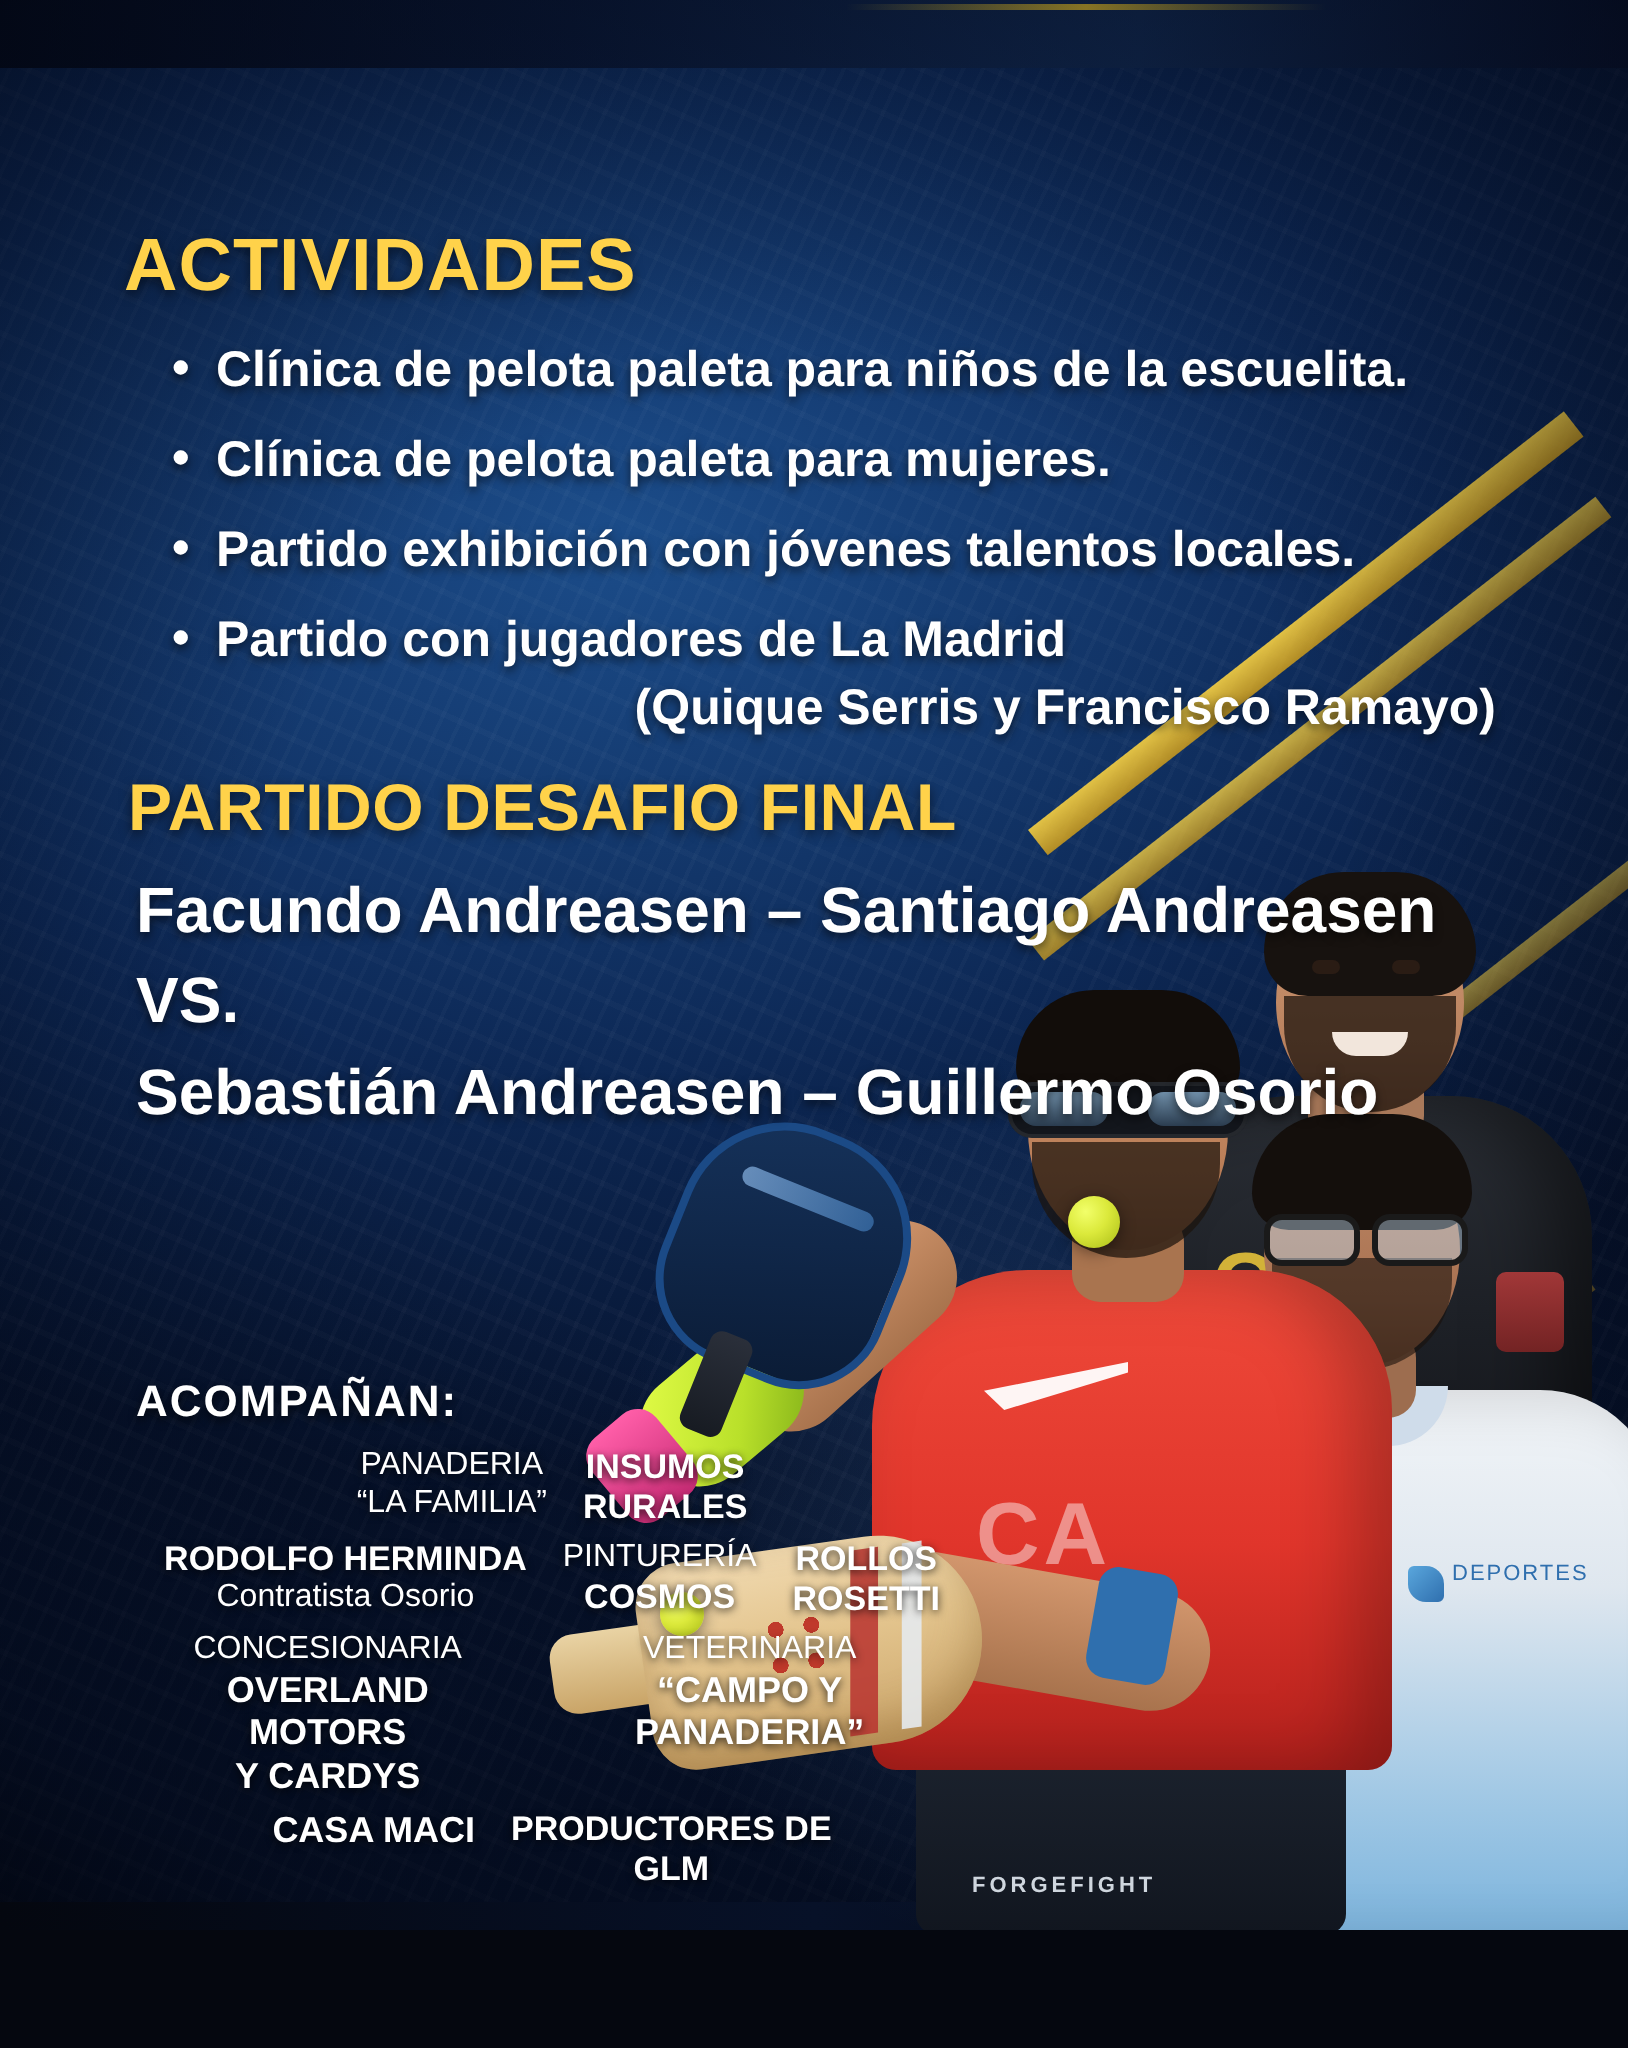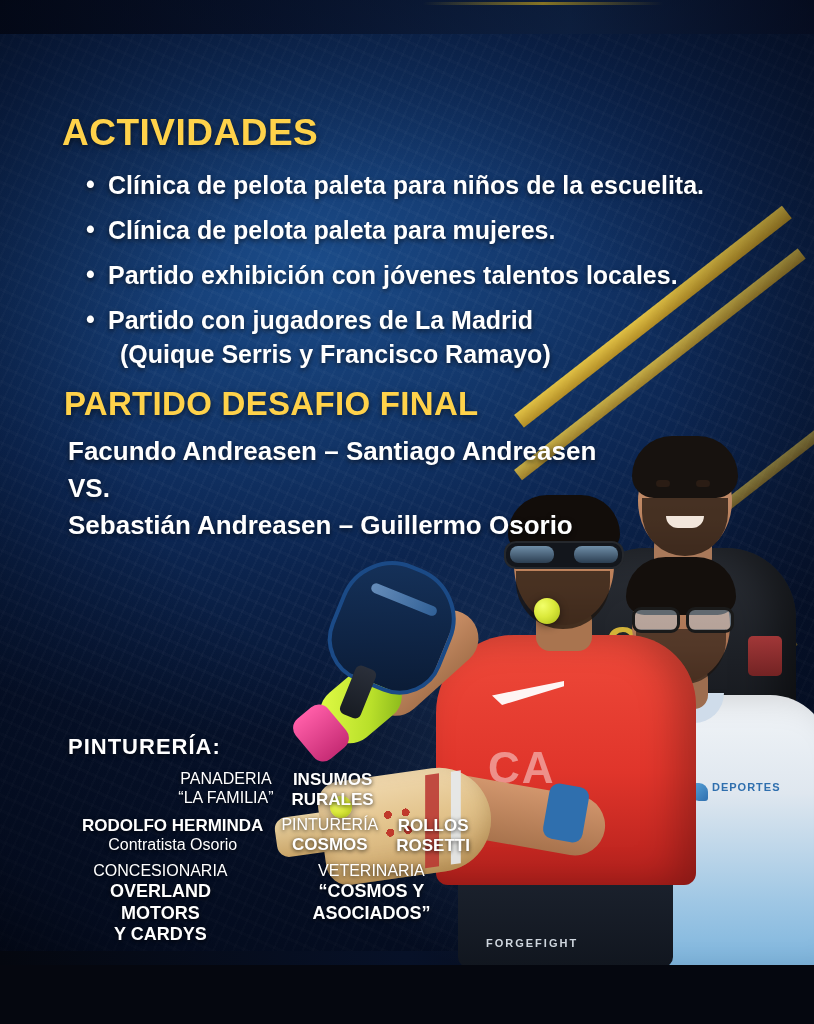--- a/index.html
+++ b/index.html
@@ -99,32 +99,33 @@
     content: "•";
     position: absolute;
     left: 2px;
     top: -1px;
     color: #ffffff;
     font-size: 25px;
   }
   ul.acts li .sub {
     display: block;
     padding-left: 12px;
+    text-align: right;
   }
   .h-final {
     font-size: 33px;
     font-weight: bold;
     color: #ffd24a;
     margin: 12px 0 10px 2px;
     letter-spacing: 0.3px;
     text-shadow: 0 2px 6px rgba(0,0,0,0.55);
   }
   .team {
     color: #ffffff;
-    font-size: 26px;
+    font-size: 32px;
     font-weight: bold;
     line-height: 1.42;
     margin-left: 6px;
     text-shadow: 0 2px 5px rgba(0,0,0,0.6);
   }
 
   
   .sponsors {
     position: absolute;
     left: 58px;
@@ -247,23 +248,23 @@
     content: ""; position: absolute; top: 0; width: 42px; height: 20px;
     border: 3px solid #1a1a1a; border-radius: 9px; background: rgba(190,215,235,0.45);
   }
   .p-blue .glasses:before { left: 2px; }
   .p-blue .glasses:after { right: 2px; }
   .p-blue .beard {
     position: absolute; left: 116px; top: 84px; width: 90px; height: 56px;
     background: rgba(25,17,12,0.6); border-radius: 0 0 45px 45px;
   }
   .p-blue .badge {
-    position: absolute; left: 192px; top: 236px; width: 62px; height: 26px;
+    position: absolute; left: 206px; top: 236px; width: 62px; height: 26px;
     background: rgba(255,255,255,0.0);
-    color: #2f6fae; font-size: 11px; font-weight: bold; letter-spacing: 1px;
+    color: #2f6fae; font-size: 11px; font-weight: normal; letter-spacing: 1px;
   }
   .p-blue .badge .mark {
     position: absolute; left: -22px; top: 2px; width: 18px; height: 18px;
     background: linear-gradient(135deg,#5aa7dd,#2f6fae); border-radius: 3px 9px 3px 9px;
   }
   .p-blue .arm {
     position: absolute; left: -38px; top: 268px; width: 150px; height: 62px;
     background: linear-gradient(180deg,#c08a66,#9c6a4a); border-radius: 32px;
     transform: rotate(-8deg);
   }
@@ -538,21 +539,21 @@
       <div class="stripe1"></div>
       <div class="stripe2"></div>
       <div class="dots"></div>
     </div>
 
     <div class="ball b1"></div>
     <div class="ball b2"></div>
   </div>
 
   <div class="sponsors">
-    <div class="title">PINTURERÍA:</div>
+    <div class="title">ACOMPAÑAN:</div>
 
     <div class="sp-row">
       <div class="sp-col">
         <div class="sp-line s-thin">PANADERIA</div>
         <div class="sp-line s-thin">“LA FAMILIA”</div>
       </div>
       <div class="sp-col">
         <div class="sp-line s-bold">INSUMOS</div>
         <div class="sp-line s-bold">RURALES</div>
       </div>
@@ -574,21 +575,30 @@
     </div>
 
     <div class="sp-row">
       <div class="sp-col">
         <div class="sp-line s-thin">CONCESIONARIA</div>
         <div class="sp-line s-bold-lg">OVERLAND MOTORS</div>
         <div class="sp-line s-bold-lg">Y CARDYS</div>
       </div>
       <div class="sp-col">
         <div class="sp-line s-thin">VETERINARIA</div>
-        <div class="sp-line s-bold-lg">“COSMOS Y ASOCIADOS”</div>
-      </div>
-    </div>
-
+        <div class="sp-line s-bold-lg">“CAMPO Y PANADERIA”</div>
+      </div>
+    </div>
+
+    <div class="sp-row">
+      <div class="sp-col">
+        <div class="sp-line s-bold-lg">CASA MACI</div>
+      </div>
+      <div class="sp-col">
+        <div class="sp-line s-bold">PRODUCTORES DE</div>
+        <div class="sp-line s-bold">GLM</div>
+      </div>
+    </div>
   </div>
 
   <div class="vignette"></div>
   <div class="bottom-strip"></div>
 </div>
 
 </body></html>

